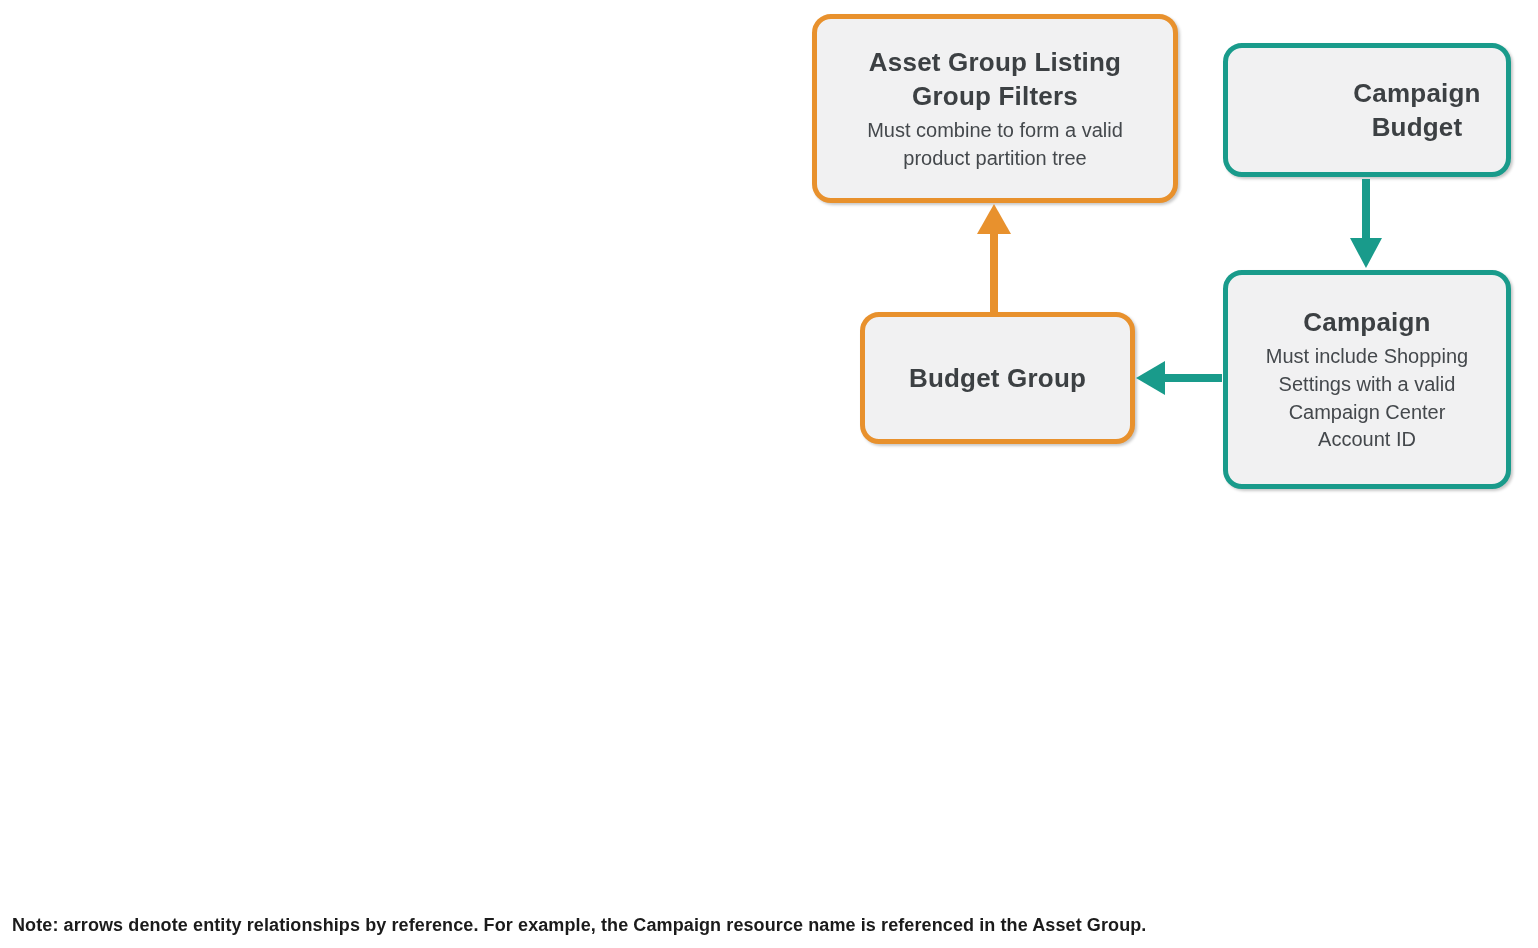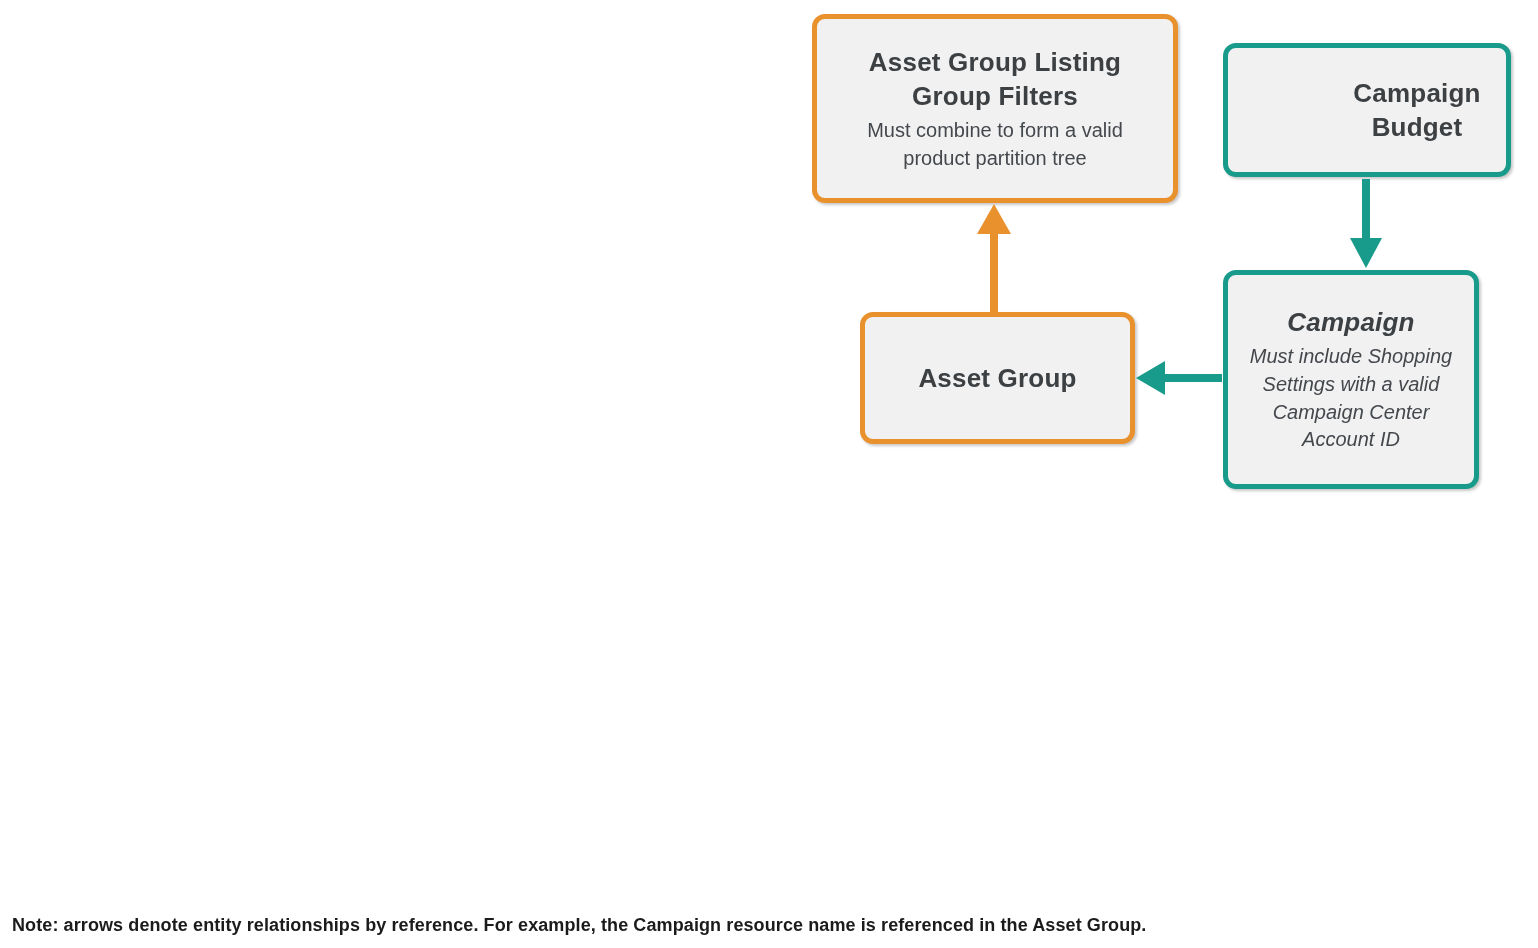--- a/index.html
+++ b/index.html
@@ -13,21 +13,21 @@
   }
   .canvas {
     position: absolute;
     left: 0; top: 0;
     width: 1538px; height: 948px;
     background: #ffffff;
   }
   .node {
     position: absolute;
     background: var(--boxFill, #f1f1f2);
-    border-radius: 13px;
+    border-radius: 19px;
     border: 5px solid #888;
     box-shadow: 2px 2px 3px rgba(0,0,0,0.22);
     display: flex;
     flex-direction: column;
     justify-content: center;
     align-items: center;
     text-align: center;
     padding: 10px 14px;
   }
   .node.orange { border-color: var(--orange, #e8912d); }
@@ -42,21 +42,21 @@
   .node-subtitle {
     font-size: 20px;
     font-weight: 400;
     line-height: 1.38;
     color: var(--subtitleText, #44484c);
     margin-top: 4px;
   }
   
   #node-listing-filters { left: 812px; top: 14px;  width: 366px; height: 189px; }
   #node-campaign-budget { left: 1223px; top: 43px; width: 288px; height: 134px; align-items: flex-end; }
-  #node-campaign        { left: 1223px; top: 270px; width: 256px; height: 219px; font-style: italic; }
+  #node-campaign        { left: 1223px; top: 270px; width: 288px; height: 219px; }
   #node-asset-group     { left: 860px;  top: 312px; width: 275px; height: 132px; }
   #node-campaign-budget .node-title { max-width: 150px; }
   #node-campaign .node-subtitle { max-width: 218px; }
   #node-listing-filters .node-subtitle { max-width: 310px; }
 
   
   .arrow-stem { position: absolute; }
   .arrow-stem.orange { background: var(--orange, #e8912d); }
   .arrow-stem.teal   { background: var(--teal, #199b8b); }
   .arrow-head { position: absolute; width: 0; height: 0; }
@@ -110,21 +110,21 @@
   <div class="node teal" id="node-campaign-budget">
     <div class="node-title">Campaign Budget</div>
   </div>
 
   <div class="node teal" id="node-campaign">
     <div class="node-title">Campaign</div>
     <div class="node-subtitle">Must include Shopping Settings with a valid Campaign Center Account ID</div>
   </div>
 
   <div class="node orange" id="node-asset-group">
-    <div class="node-title">Asset Group</div>
+    <div class="node-title">Budget Group</div>
   </div>
 
   <div class="arrow-stem orange" id="arrow-up-stem"></div>
   <div class="arrow-head" id="arrow-up-head"></div>
 
   <div class="arrow-stem teal" id="arrow-down-stem"></div>
   <div class="arrow-head" id="arrow-down-head"></div>
 
   <div class="arrow-stem teal" id="arrow-left-stem"></div>
   <div class="arrow-head" id="arrow-left-head"></div>

